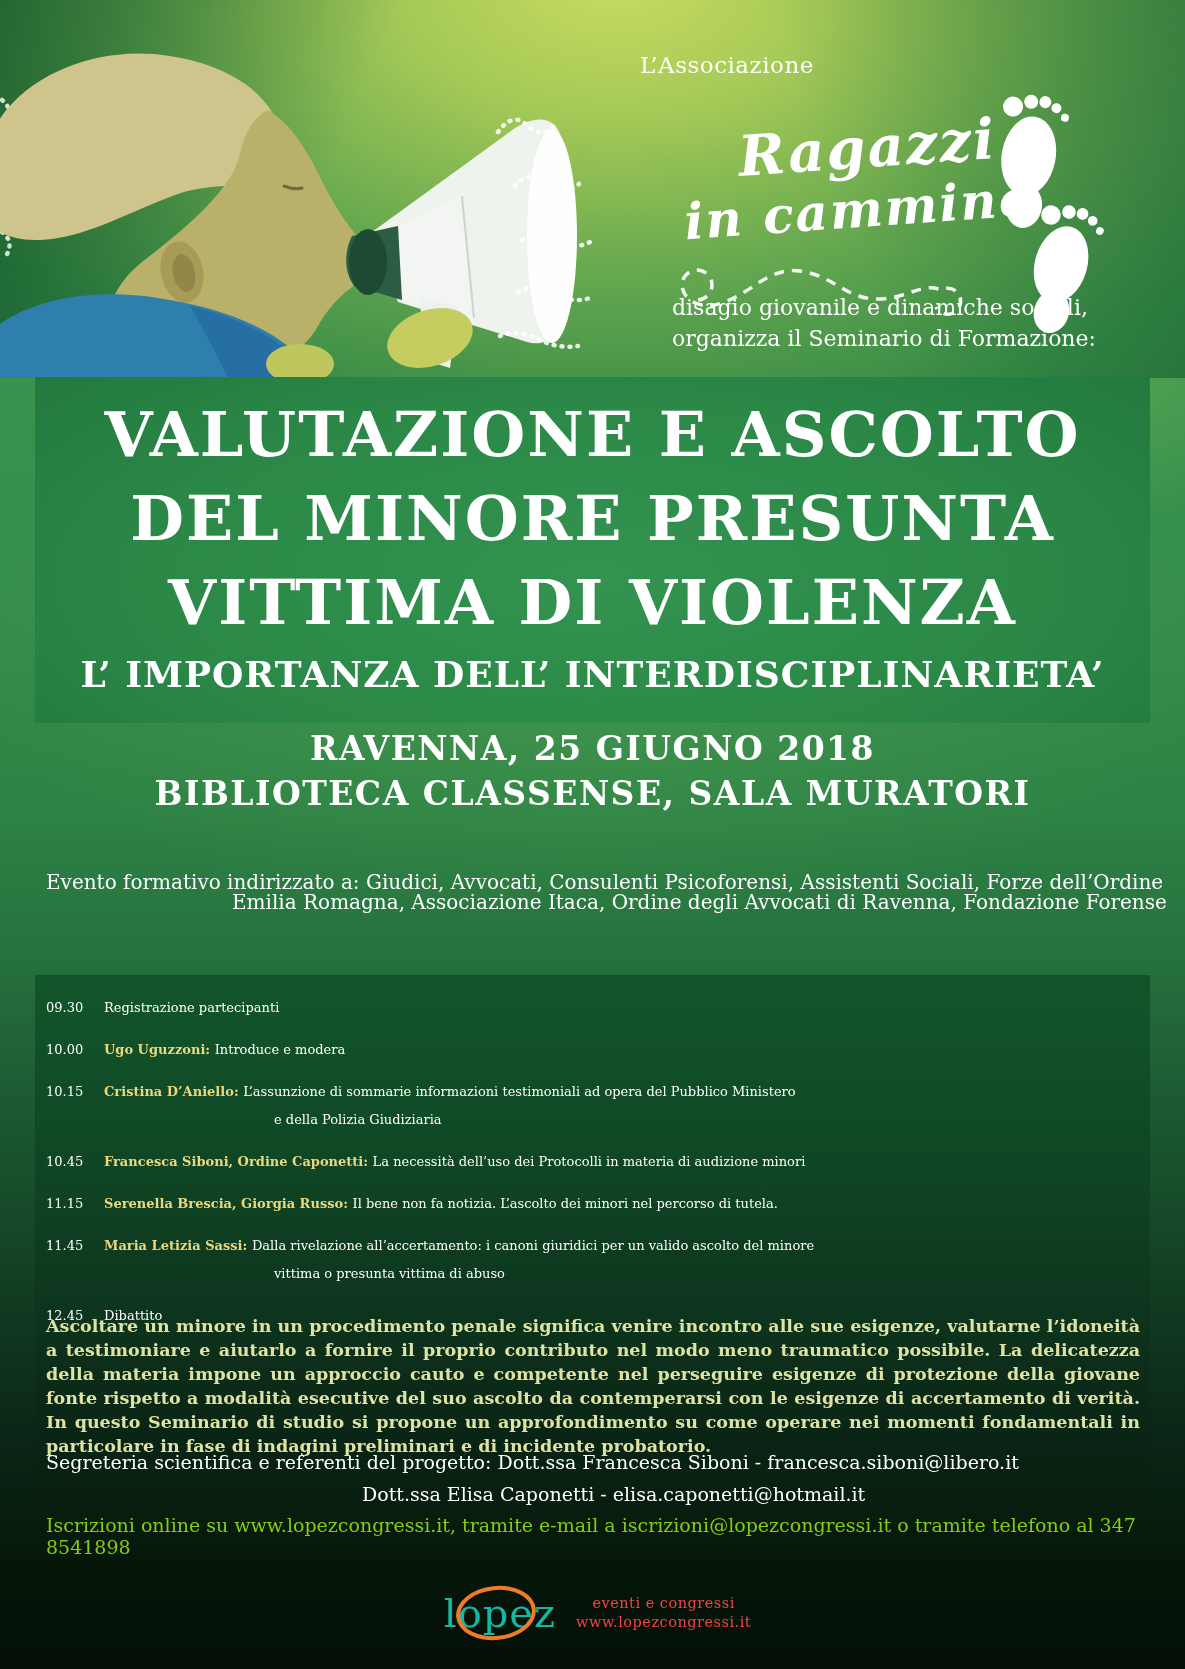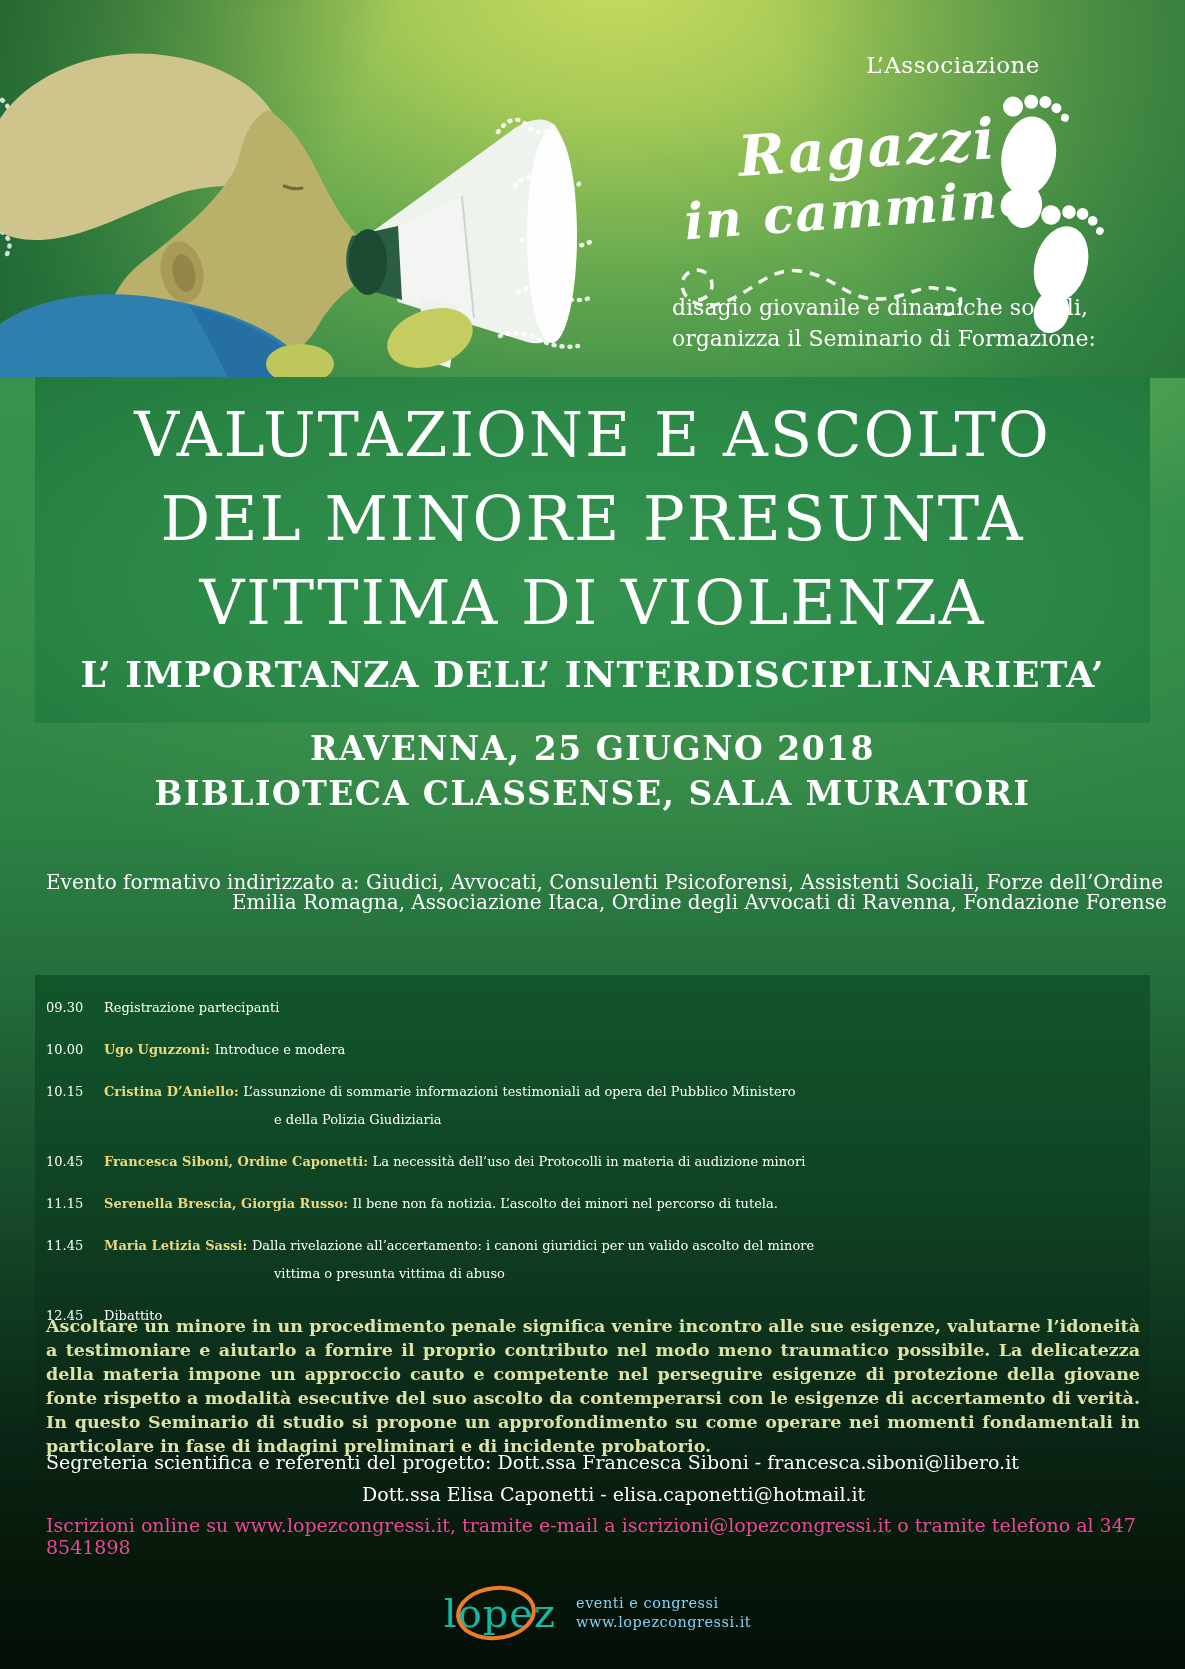--- a/index.html
+++ b/index.html
@@ -13,21 +13,21 @@
     position:absolute; left:0; top:0; width:1185px; height:378px;
     background:
       linear-gradient(112deg, rgba(10,70,34,0.60) 0%, rgba(10,70,34,0) 30%),
       linear-gradient(250deg, rgba(24,92,46,0.45) 0%, rgba(24,92,46,0) 32%),
       radial-gradient(1050px 640px at 52% -4%, #c7da5f 0%, #a6ca57 20%, #64a74f 46%, #348946 72%, #276f3c 100%);
   }
   .illustration { position:absolute; left:0; top:0; }
 
   
   .assoc { position:absolute; left:640px; top:52px; width:470px; height:300px; color:#fff; }
-  .assoc-intro { text-align:right; padding-right:70px; font-size:23px; letter-spacing:0.5px; }
+  .assoc-intro { text-align:left; padding-right:70px; font-size:23px; letter-spacing:0.5px; }
   .assoc-name1, .assoc-name2 {
     position:absolute; font-style:italic; font-weight:bold; letter-spacing:2px;
     transform:rotate(-4deg); white-space:nowrap;
   }
   .assoc-name1 { font-size:56px; left:98px; top:62px; }
   .assoc-name2 { font-size:50px; left:44px; top:128px; }
   .assoc-tagline { position:absolute; left:32px; top:240px; font-size:22px; line-height:31px; white-space:nowrap; }
   .assoc-art { position:absolute; left:0; top:0; }
 
   
@@ -38,21 +38,21 @@
       radial-gradient(900px 420px at 50% 20%, rgba(120,190,90,0.25), rgba(120,190,90,0) 70%),
       linear-gradient(180deg, #37934e 0%, #348e4b 18%, #2d8245 34%, #256f3c 46%, #1d5c33 55%, #174d2b 63%, #113a21 72%, #0a2616 82%, #061709 92%, #040f08 100%);
   }
 
   
   .title-band {
     position:absolute; left:35px; top:377px; width:1115px; height:346px;
     background:radial-gradient(72% 95% at 50% 58%, #33934f 0%, #2b8847 55%, #247c40 85%, #20753c 100%);
     text-align:center; color:#ffffff;
   }
-  .title-line { font-weight:normal; font-size:62px; line-height:84px; letter-spacing:2px; }
+  .title-line { font-weight:bold; font-size:62px; line-height:84px; letter-spacing:2px; }
   .title-band .first { padding-top:16px; }
   .title-sub { font-weight:bold; font-size:36px; letter-spacing:1px; margin-top:8px; }
 
   
   .venue { position:absolute; left:0; top:726px; width:1185px; text-align:center;
            color:#fff; font-weight:bold; font-size:33px; line-height:45px; letter-spacing:1.5px; }
 
   
   .audience { position:absolute; left:46px; top:838px; color:#fff; font-size:20px; white-space:nowrap;margin-top:32px; }
   .patronage { position:absolute; left:46px; top:886px; color:#fff; font-size:20px; line-height:32px; }
@@ -71,32 +71,32 @@
   .sched-speakers { color:#ecd77d; font-weight:bold; }
   .sched-cont { padding-left:170px; }
 
   
   .abstract {
     position:absolute; left:46px; top:1314px; width:1094px;
     color:#dfe2a3; font-weight:bold; font-size:17.5px; line-height:24px; text-align:justify;
   }
   .secretariat { position:absolute; left:46px; top:1446px; width:1094px; color:#fff; font-size:19px; line-height:32px; }
   .secretariat .l2 { padding-left:316px; }
-  .registration { position:absolute; left:46px; top:1514px; width:1094px; color:#ec4899; font-size:19px; }
+  .registration { position:absolute; left:46px; top:1514px; width:1094px; color:#84cc16; font-size:19px; }
   .free-notice { position:absolute; left:0; top:1556px; width:1185px; text-align:center;
                  color:#fff; font-weight:bold; font-size:21px; letter-spacing:1px; }
 
   
   .organizer { position:absolute; left:0; top:1586px; width:1185px; display:flex; justify-content:center; }
   .organizer-inner { display:flex; align-items:center; }
   .lopez-wrap { position:relative; padding:4px 10px; }
   .lopez-text { font-size:40px; color:#14b8a6; letter-spacing:1px; }
   .lopez-ellipse { position:absolute; left:22px; top:0px; width:72px; height:46px;
                    border:4px solid #ee7c26; border-radius:50%; transform:rotate(-6deg); }
-  .organizer-tag { color:#7dd3fc; font-size:14.5px; line-height:19px; margin-left:10px; letter-spacing:0.5px; }
+  .organizer-tag { color:#ef4444; font-size:14.5px; line-height:19px; margin-left:10px; letter-spacing:0.5px;text-align:center; }
 </style>
 </head>
 <body>
 
 <div class="poster">
 
   <div class="mid-band"></div>
 
   <div class="photo-band">
     <svg class="illustration" width="620" height="378" viewBox="0 0 620 378">

